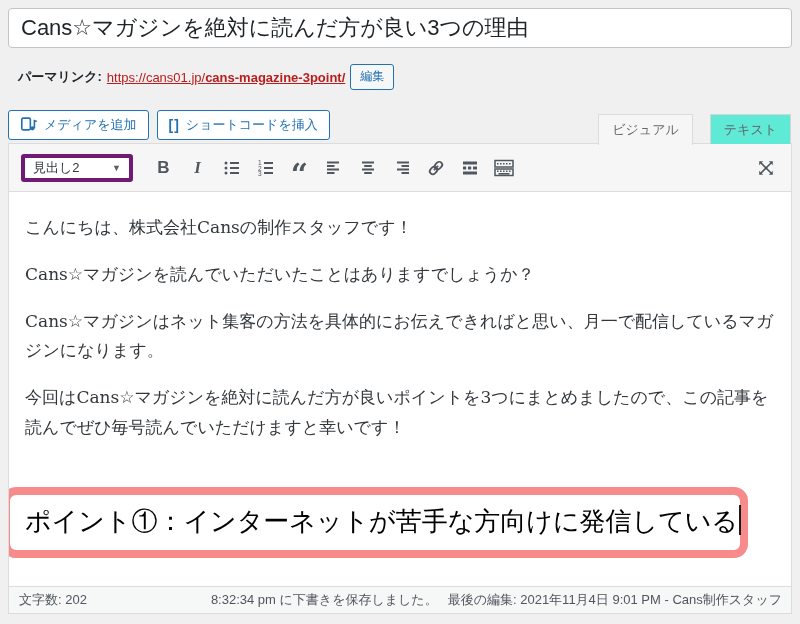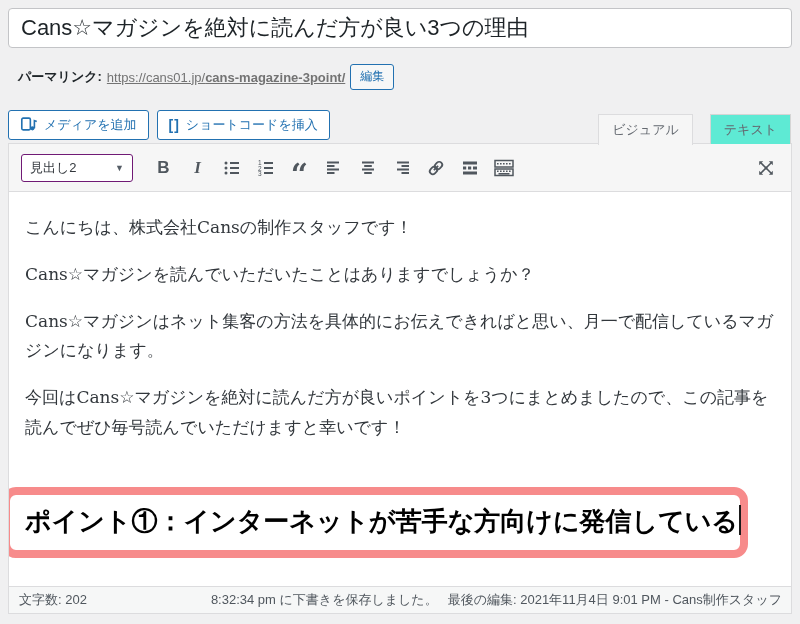--- a/index.html
+++ b/index.html
@@ -19,21 +19,21 @@
     font-family:"Liberation Sans", sans-serif;
     font-size:22px; color:#1d2327; padding:3px 12px; outline:none;
   }
 
   
   .permalink-row {
     position:absolute; left:18px; top:64px; height:26px;
     display:flex; align-items:center; gap:5px; font-size:13px; color:#1d2327;
   }
   .permalink-label { font-weight:bold; }
-  .permalink-link { color:#737373; text-decoration:underline; cursor:pointer; }
+  .permalink-link { color:#b91c1c; text-decoration:underline; cursor:pointer; }
   .permalink-link .slug { font-weight:bold; }
   .edit-btn {
     margin-left:0; padding:2px 9px; font-size:12px; line-height:1.6;
     color:#2271b1; background:#f6f7f7; border:1px solid #2271b1; border-radius:3px; cursor:pointer;
     font-family:"Liberation Sans", sans-serif;
   }
 
   
   .media-row { position:absolute; left:8px; top:110px; display:flex; gap:8px; }
   .wp-btn {
@@ -56,21 +56,21 @@
   
   .editor { position:absolute; left:8px; top:143px; width:784px; height:471px;
     background:#fff; border:1px solid #dcdcde; }
 
   
   .mce-toolbar {
     height:48px; background:#f6f6f6; border-bottom:1px solid #dcdcde;
     display:flex; align-items:center; padding:0 12px; gap:7px;
   }
   .format-select {
-    width:112px; height:28px; background:#fff; border:1px solid #701a75; border-radius:3px;
+    width:112px; height:28px; background:#fff; border:4px solid #701a75; border-radius:3px;
     display:flex; align-items:center; justify-content:space-between;
     padding:0 8px; font-size:13px; color:#32373c; cursor:pointer; margin-right:10px;
   }
   .format-select .chev { font-size:9px; color:#555d66; }
   .tbtn {
     width:27px; height:27px; display:flex; align-items:center; justify-content:center;
     border-radius:2px; cursor:pointer; color:#50575e; background:transparent; border:none; padding:0;
   }
   .tbtn svg { display:block; }
   .glyph-b { font-weight:bold; font-size:17px; font-family:"Liberation Sans",sans-serif; }
@@ -83,21 +83,21 @@
     height:395px; padding:21px 16px 0 16px; overflow:hidden;
     font-family:"DejaVu Serif","Liberation Serif",serif;
     font-size:17px; color:#32373c; line-height:1.75; cursor:text;
   }
   .content p { margin:0 0 17px 0; }
 
   .hl-heading {
     margin:44px 27px 0 -23px;
     border:8px solid #f78b8b; border-radius:14px;
     background:#fff; padding:10px 14px 12px 15px;
-    font-size:26px; font-weight:bold; color:#000;
+    font-size:26px; font-weight:normal; color:#000;
     line-height:1.3; white-space:nowrap;
   }
   .caret {
     display:inline-block; width:2px; height:30px; background:#1a1a1a;
     vertical-align:-5px; margin-left:1px;
   }
 
   
   .status-bar {
     position:absolute; left:9px; top:586px; width:782px; height:27px;

